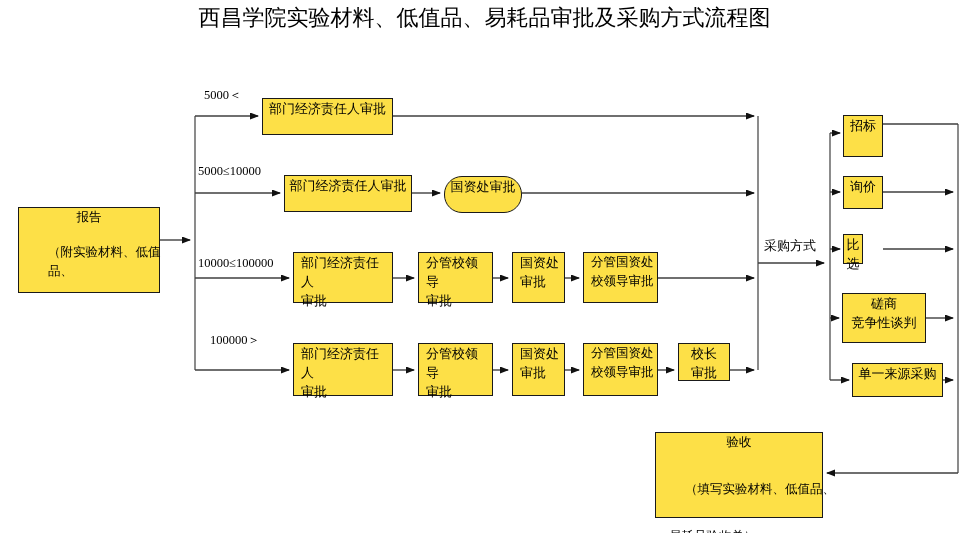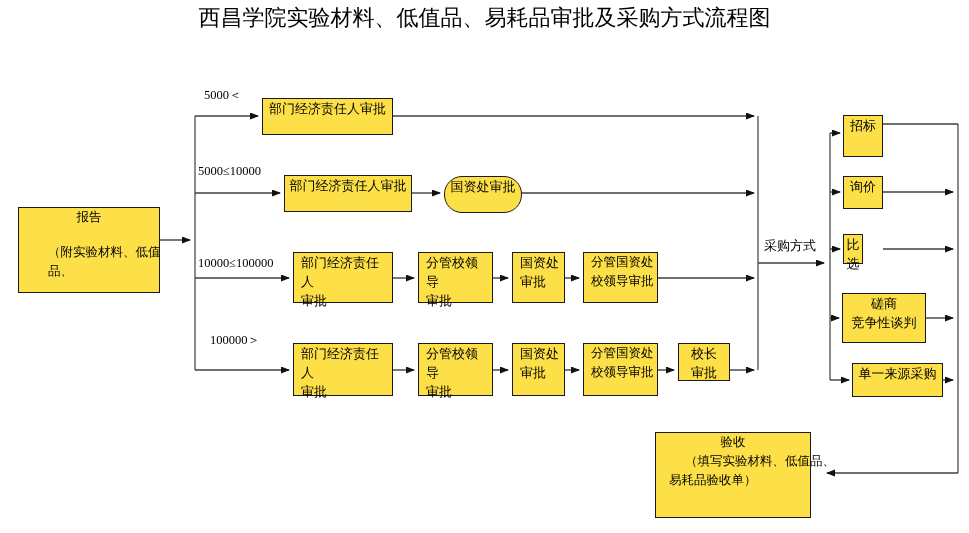--- a/index.html
+++ b/index.html
@@ -160,19 +160,19 @@
     <div>比选</div>
   </div>
   <div class="box center" style="left:852px; top:363px; width:91px; height:34px;">
     <div>单一来源采购</div>
   </div>
   <div class="box center" style="left:842px; top:293px; width:84px; height:50px;">
     <div>磋商</div>
     <div>竞争性谈判</div>
   </div>
 
-  <div class="box small-pad" style="left:655px; top:432px; width:156px; height:86px;">
+  <div class="box small-pad" style="left:655px; top:432px; width:168px; height:86px;gap:28px;">
     <div class="t-c">验收</div>
     <div class="t-l">（填写实验材料、低值品、</div>
     <div class="t-l2">易耗品验收单）</div>
   </div>
 
 </div>
 
 </body></html>

